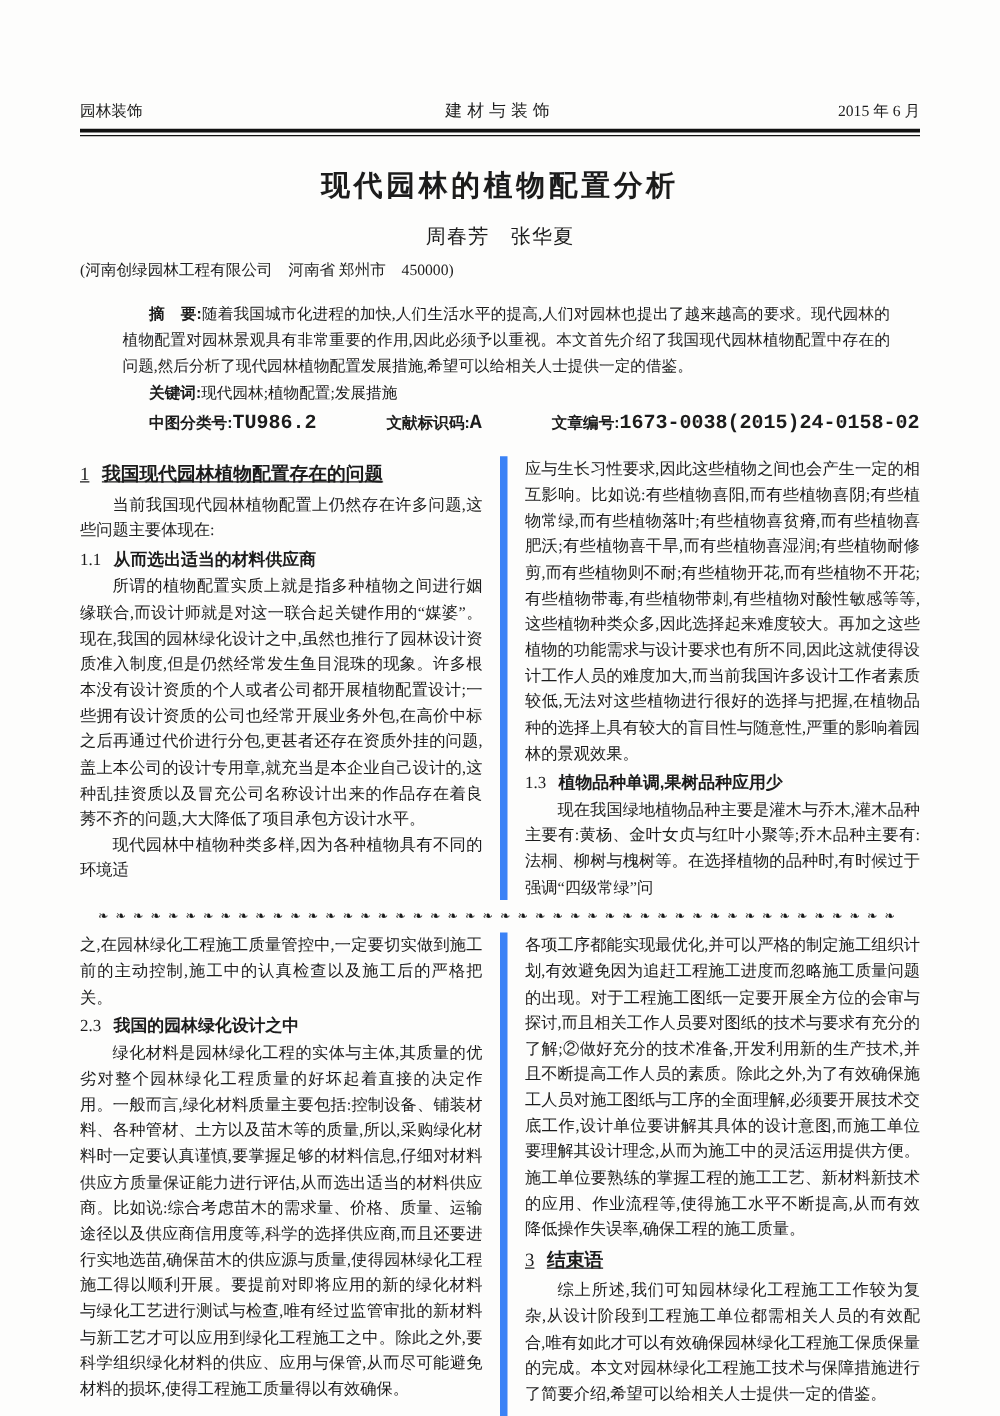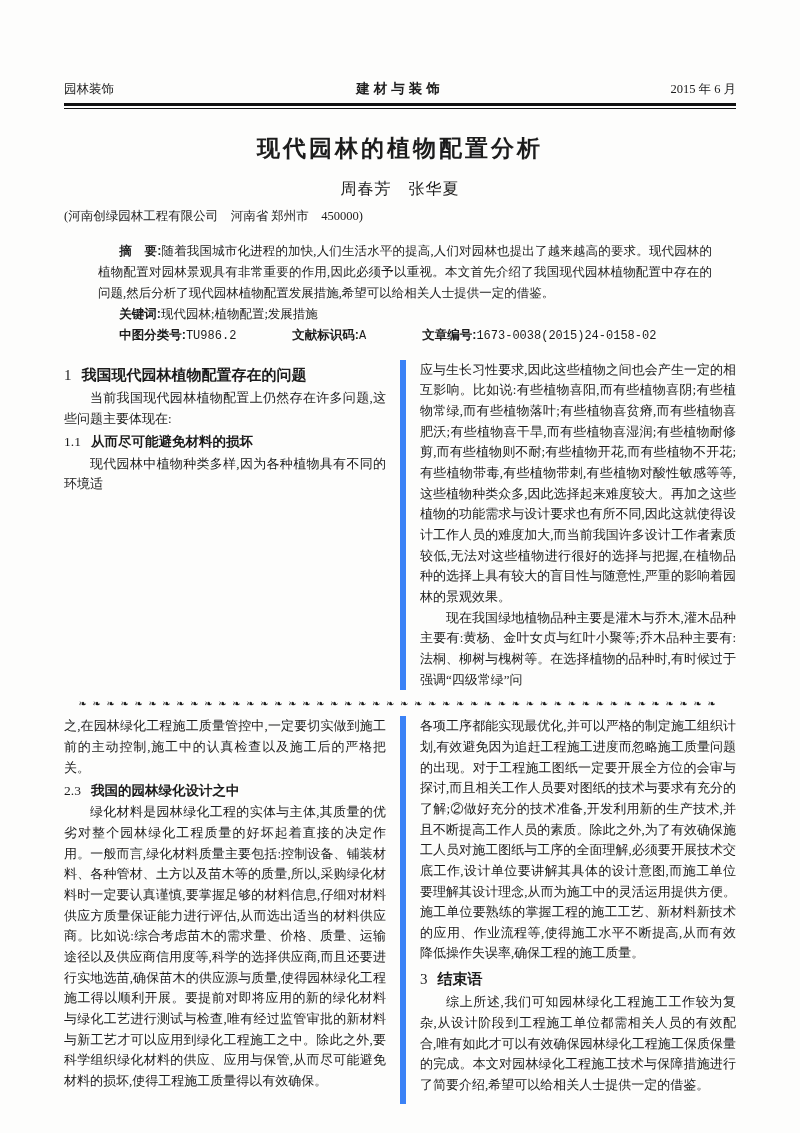--- a/index.html
+++ b/index.html
@@ -9,44 +9,44 @@
     margin:0 auto;
     background:#fdfdfc;
     box-sizing:border-box;
     padding:80px 64px 0 64px;
     font-family:"Liberation Serif","DejaVu Serif",serif;
     color:#1c1c1c;
   }
   
   .hdr{display:flex;align-items:baseline;font-size:12.5px;}
   .hdr .h-left{flex:1;text-align:left;}
-  .hdr .h-center{flex:1;text-align:center;font-weight:bold;letter-spacing:4px;
+  .hdr .h-center{flex:1;text-align:center;font-weight:normal;letter-spacing:4px;
     font-family:"Liberation Sans","DejaVu Sans",sans-serif;font-size:13.5px;}
   .hdr .h-right{flex:1;text-align:right;}
   .hdr-rule{margin-top:5px;height:2px;border-top:3px solid #111;border-bottom:1px solid #111;}
   
   .title{margin:26px 0 0;text-align:center;font-size:23px;font-weight:bold;letter-spacing:3px;line-height:1.2;}
   .authors{margin-top:16px;text-align:center;font-size:16px;letter-spacing:1px;}
   .affiliation{margin-top:8px;text-align:left;font-size:12.5px;}
   
   .abs{margin:16px 0 0;padding:0 24px 0 34px;font-size:12.5px;line-height:1.68;}
   .abs p{margin:0;text-indent:1.7em;text-align:justify;}
   .abs .lbl{font-weight:bold;font-family:"Liberation Sans","DejaVu Sans",sans-serif;}
   .meta-line{display:flex;text-indent:0 !important;padding-left:1.7em;}
   .meta-line .grp{margin-right:56px;white-space:nowrap;}
-  .mono{font-family:"Liberation Mono","DejaVu Sans Mono",monospace;font-size:12px;}
+  .mono{font-family:"Liberation Mono","DejaVu Sans Mono",monospace;font-size:16px;font-weight:bold;}
   
   .cols{display:flex;margin-top:14px;}
   .col{width:50%;box-sizing:border-box;font-size:13px;line-height:1.59;text-align:justify;}
   .col.left{padding-right:14px;}
   .col.right{padding-left:14px;border-left:6px solid #3b82f6;}
   .col p{margin:0;}
   .col p.ind{text-indent:2em;}
   .h-sec{margin:5px 0 3px;font-size:15px;font-weight:bold;
-    font-family:"Liberation Sans","DejaVu Sans",sans-serif;line-height:1.35;}
+    font-family:"Liberation Sans","DejaVu Sans",sans-serif;line-height:1.35;text-decoration:underline;}
   .h-sub{margin:4px 0 2px;font-size:13.5px;font-weight:bold;
     font-family:"Liberation Sans","DejaVu Sans",sans-serif;line-height:1.35;}
   .h-sec .no,.h-sub .no{font-family:"Liberation Serif","DejaVu Serif",serif;
     font-weight:normal;margin-right:10px;}
   .cols.top{min-height:276px;}
   .cols.bottom{min-height:388px;margin-top:0;}
   
   .orn{margin:8px 0 6px;height:12px;line-height:12px;font-size:10px;letter-spacing:5.6px;
     white-space:nowrap;overflow:hidden;color:#1a1a1a;text-align:center;}
 </style>
@@ -73,25 +73,27 @@
       <span class="grp"><span class="lbl">中图分类号:</span><span class="mono">TU986.2</span></span>
       <span class="grp"><span class="lbl">文献标识码:</span><span class="mono">A</span></span>
       <span class="grp"><span class="lbl">文章编号:</span><span class="mono">1673-0038(2015)24-0158-02</span></span>
     </p>
   </div>
 
   <div class="cols top">
     <div class="col left">
       <div class="h-sec"><span class="no">1</span><span>我国现代园林植物配置存在的问题</span></div>
       <p class="ind">当前我国现代园林植物配置上仍然存在许多问题,这些问题主要体现在:</p>
-      <div class="h-sub"><span class="no">1.1</span><span>从而尽可能避免材料的损坏</span></div>
+      <div class="h-sub"><span class="no">1.1</span><span>从而选出适当的材料供应商</span></div>
+      <p class="ind">所谓的植物配置实质上就是指多种植物之间进行姻缘联合,而设计师就是对这一联合起关键作用的“媒婆”。现在,我国的园林绿化设计之中,虽然也推行了园林设计资质准入制度,但是仍然经常发生鱼目混珠的现象。许多根本没有设计资质的个人或者公司都开展植物配置设计;一些拥有设计资质的公司也经常开展业务外包,在高价中标之后再通过代价进行分包,更甚者还存在资质外挂的问题,盖上本公司的设计专用章,就充当是本企业自己设计的,这种乱挂资质以及冒充公司名称设计出来的作品存在着良莠不齐的问题,大大降低了项目承包方设计水平。</p>
       <p class="ind">现代园林中植物种类多样,因为各种植物具有不同的环境适</p>
     </div>
     <div class="col right">
       <p>应与生长习性要求,因此这些植物之间也会产生一定的相互影响。比如说:有些植物喜阳,而有些植物喜阴;有些植物常绿,而有些植物落叶;有些植物喜贫瘠,而有些植物喜肥沃;有些植物喜干旱,而有些植物喜湿润;有些植物耐修剪,而有些植物则不耐;有些植物开花,而有些植物不开花;有些植物带毒,有些植物带刺,有些植物对酸性敏感等等,这些植物种类众多,因此选择起来难度较大。再加之这些植物的功能需求与设计要求也有所不同,因此这就使得设计工作人员的难度加大,而当前我国许多设计工作者素质较低,无法对这些植物进行很好的选择与把握,在植物品种的选择上具有较大的盲目性与随意性,严重的影响着园林的景观效果。</p>
+      <div class="h-sub"><span class="no">1.3</span><span>植物品种单调,果树品种应用少</span></div>
       <p class="ind">现在我国绿地植物品种主要是灌木与乔木,灌木品种主要有:黄杨、金叶女贞与红叶小聚等;乔木品种主要有:法桐、柳树与槐树等。在选择植物的品种时,有时候过于强调“四级常绿”问</p>
     </div>
   </div>
 
   <div class="orn">❧❧❧❧❧❧❧❧❧❧❧❧❧❧❧❧❧❧❧❧❧❧❧❧❧❧❧❧❧❧❧❧❧❧❧❧❧❧❧❧❧❧❧❧❧❧</div>
 
   <div class="cols bottom">
     <div class="col left">
       <p>之,在园林绿化工程施工质量管控中,一定要切实做到施工前的主动控制,施工中的认真检查以及施工后的严格把关。</p>
       <div class="h-sub"><span class="no">2.3</span><span>我国的园林绿化设计之中</span></div>

